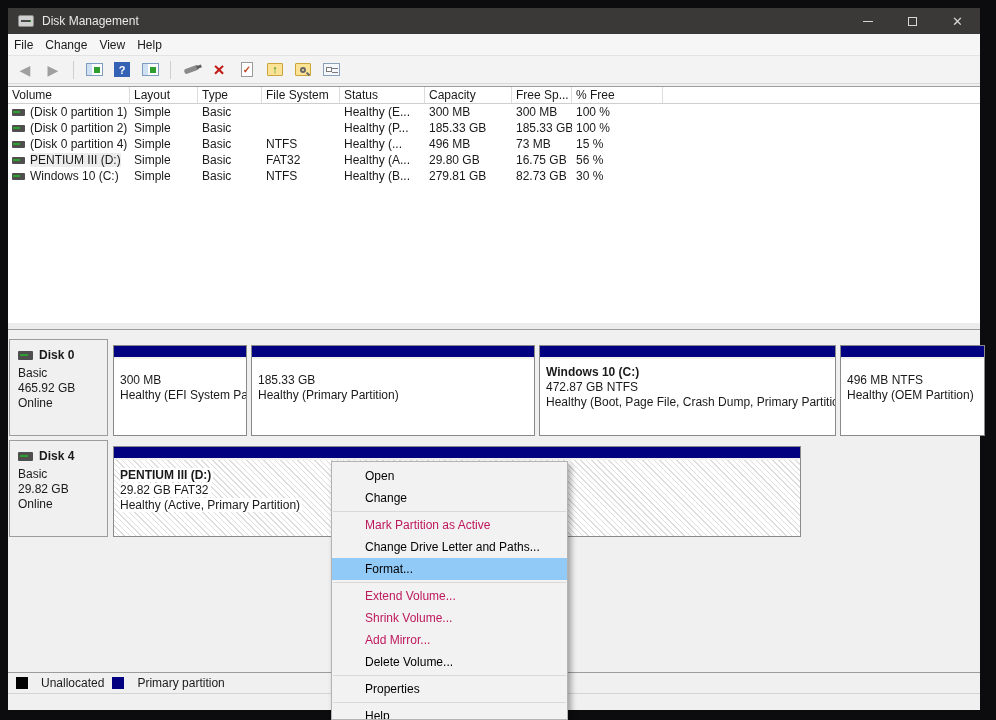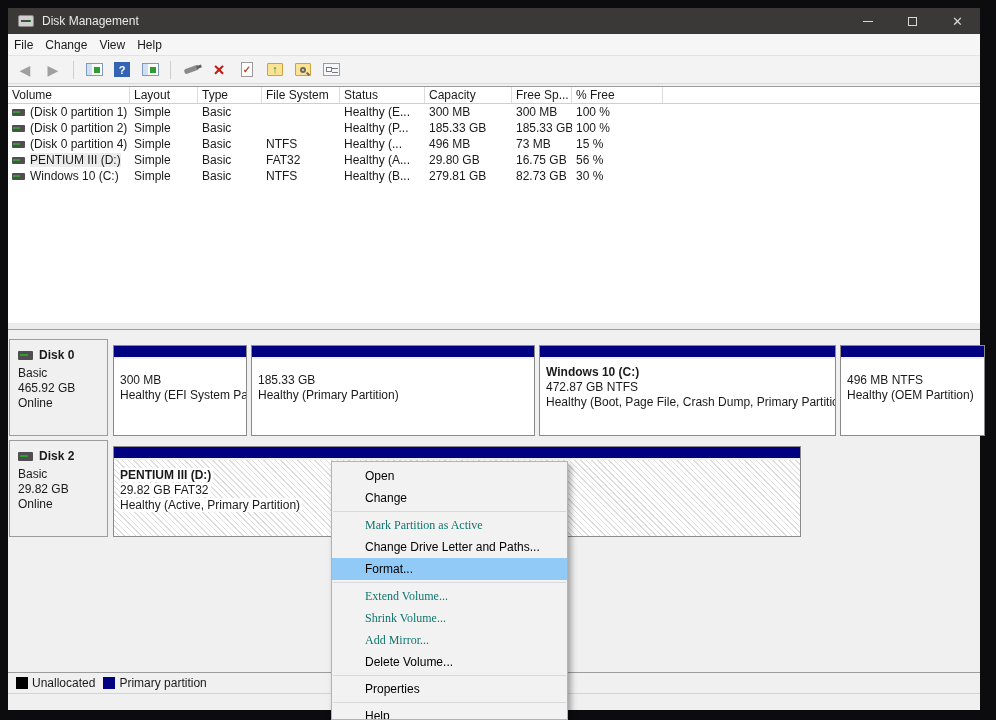--- a/index.html
+++ b/index.html
@@ -70,29 +70,29 @@
   .part { position:absolute; top:6px; height:91px; border:1px solid #8a8a8a; background:#fff; }
   .band { height:13px; background:#000080; border-bottom:2px solid #f0f0f0; }
   .pbody { padding:14px 0 0 6px; line-height:15px; overflow:hidden; white-space:nowrap; }
   .pbody .pname { font-weight:bold; }
   .part.hatched { background:repeating-linear-gradient(45deg,#ffffff 0px,#ffffff 3px,#dedede 3px,#dedede 4px); }
   .part.hatched .pbody span { background:#fff; padding:0 2px 0 0; }
   .part.hatched .pbody { padding-top:8px; }
 
   
   .legendbar { position:absolute; left:0; top:664px; width:100%; height:22px; background:#f0f0f0; border-top:1px solid #9c9c9c; border-bottom:1px solid #d4d4d4; display:flex; align-items:center; padding-left:8px; gap:8px; }
-  .lg-item { display:flex; align-items:center; gap:4px; }
+  .lg-item { display:flex; align-items:center; gap:13px; }
   .swatch { width:12px; height:12px; }
   .sw-black { background:#000000; }
   .sw-navy { background:#000080; }
 
   
   .ctxmenu { position:absolute; left:331px; top:461px; width:237px; height:259px; background:#f2f2f2; border:1px solid #b3b3b3; box-shadow:3px 3px 6px rgba(0,0,0,.35); padding-top:3px; z-index:50; overflow:hidden; }
   .mi { height:22px; line-height:22px; padding-left:33px; color:#000000; white-space:nowrap; }
-  .mi.disabled { color:#0f766e;font-family:Liberation Serif, serif; }
+  .mi.disabled { color:#be185d; }
   .mi.hl { background:#91c9f7; }
   .msep { height:1px; background:#d9d9d9; margin:2px 1px; }
 </style>
 </head>
 <body>
 
 <div class="window">
 
   <div class="titlebar">
     <div class="app-icon"></div>
@@ -269,21 +269,21 @@
           <div>496 MB NTFS</div>
           <div>Healthy (OEM Partition)</div>
         </div>
       </div>
     </div>
 
     <div class="diskrow" style="top:110px;">
       <div class="dinfo">
         <div class="dtitle">
             <div class="disk-ic"></div>
-            <span>Disk 2</span>
+            <span>Disk 4</span>
           </div>
         <div class="dline">Basic</div>
         <div class="dline">29.82 GB</div>
         <div class="dline">Online</div>
       </div>
       <div class="part hatched" style="left:104px;width:688px;">
         <div class="band"></div>
         <div class="pbody">
           <div><span class="pname">PENTIUM III (D:)</span></div>
           <div><span>29.82 GB FAT32</span></div>

